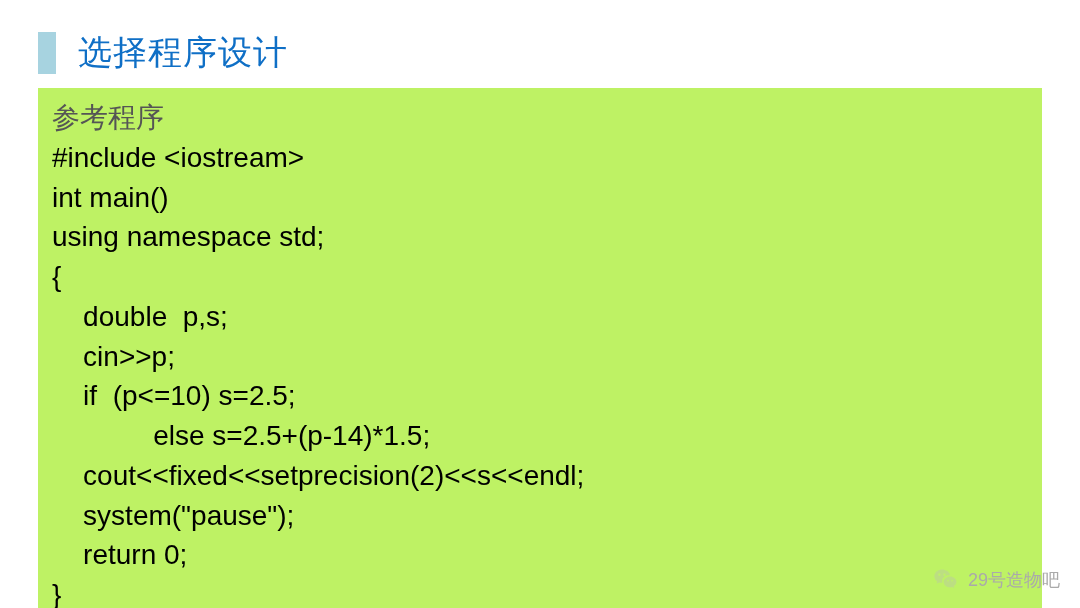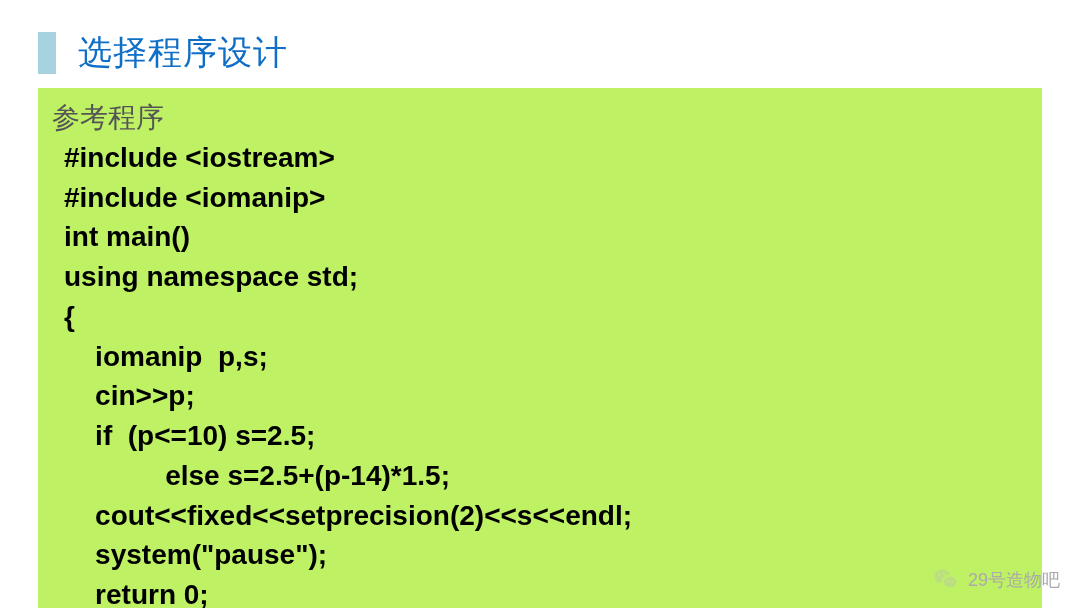--- a/index.html
+++ b/index.html
@@ -45,23 +45,22 @@
       font-size: 28px;
       line-height: 1.42;
       color: #000;
       font-family: "Microsoft YaHei", Arial, sans-serif;
     }
     .code-block .ref-label {
       color: #555555;
       font-weight: 400;
     }
     .code-block .code-line {
-      font-weight: 700;
+      font-weight: 400;
       white-space: pre;
-      margin-left: 12px;
     }
     .watermark {
       position: absolute;
       right: 20px;
       bottom: 14px;
       display: flex;
       align-items: center;
       gap: 8px;
       color: #aaaaaa;
       font-size: 18px;
@@ -83,25 +82,24 @@
 
 <div class="slide">
   <div class="title-row">
     <div class="title-bar"></div>
     <h1 class="title-text">选择程序设计</h1>
   </div>
 
   <div class="code-block">
     <div class="ref-label">参考程序</div>
     <div class="code-line">#include &lt;iostream&gt;</div>
-    <div class="code-line">#include &lt;iomanip&gt;</div>
     <div class="code-line">int main()</div>
     <div class="code-line">using namespace std;</div>
     <div class="code-line">{</div>
-    <div class="code-line">    iomanip  p,s;</div>
+    <div class="code-line">    double  p,s;</div>
     <div class="code-line">    cin&gt;&gt;p;</div>
     <div class="code-line">    if  (p&lt;=10) s=2.5;</div>
     <div class="code-line">             else s=2.5+(p-14)*1.5;</div>
     <div class="code-line">    cout&lt;&lt;fixed&lt;&lt;setprecision(2)&lt;&lt;s&lt;&lt;endl;</div>
     <div class="code-line">    system("pause");</div>
     <div class="code-line">    return 0;</div>
     <div class="code-line">}</div>
   </div>
 
   <div class="watermark">

